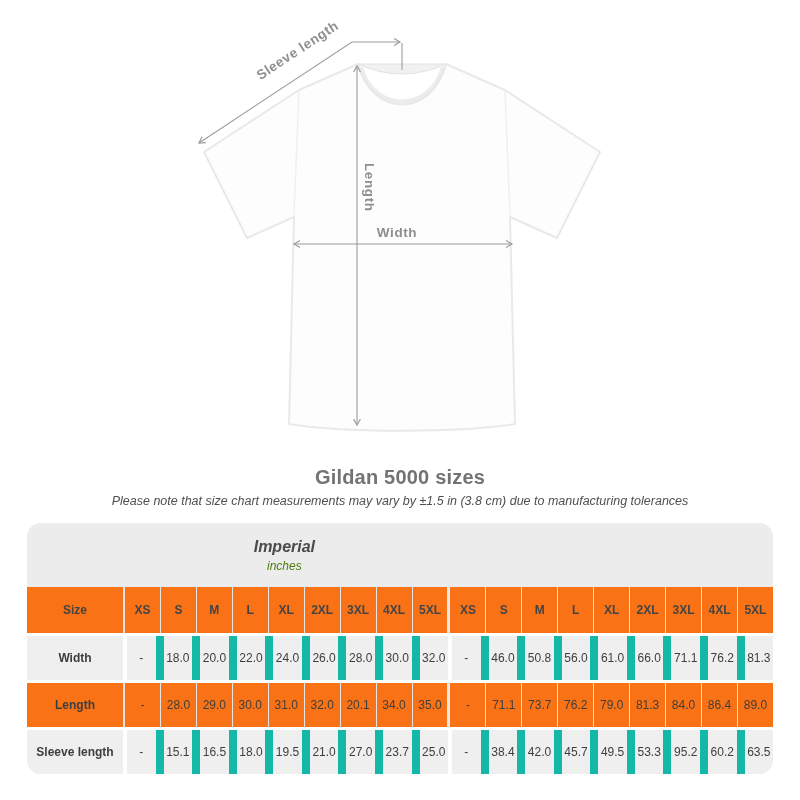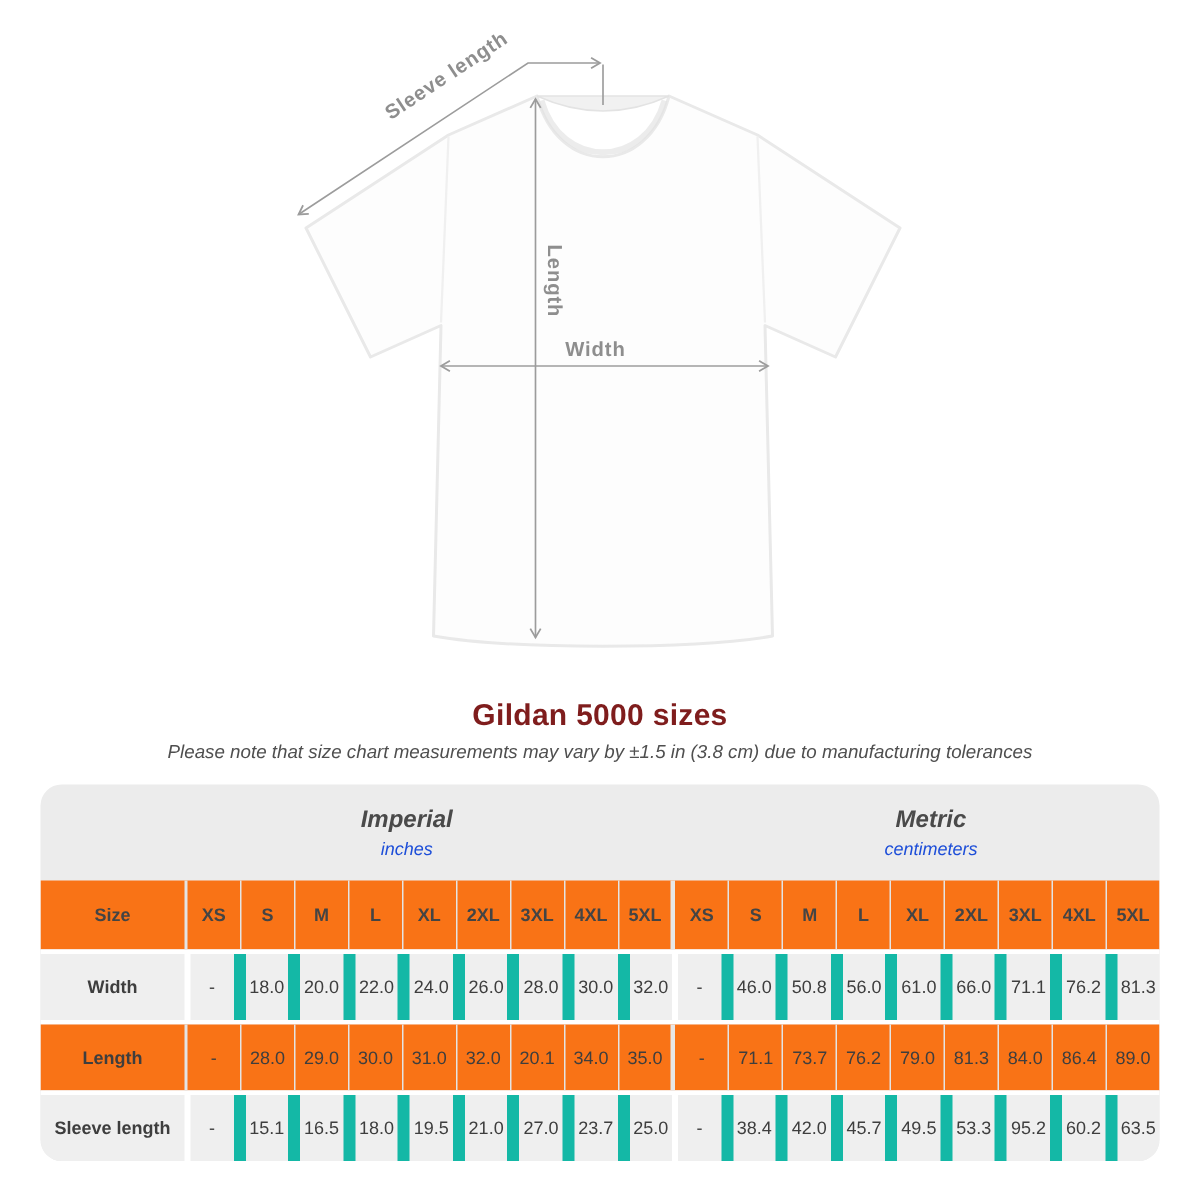--- a/index.html
+++ b/index.html
@@ -11,37 +11,37 @@
   .page{width:800px;height:800px;position:relative;background:#fff;}
 
   
   .diagram-wrap{width:800px;height:458px;position:relative;}
   svg text{font-family:"Liberation Sans","DejaVu Sans",sans-serif;}
 
   
   .title-block{text-align:center;}
   .page-title{
     margin:8px 0 5px 0;
-    font-size:20px;font-weight:700;color:#7f1d1d;letter-spacing:.2px;
+    font-size:20px;font-weight:700;color:#737373;letter-spacing:.2px;
   }
   .page-note{
     font-size:12.5px;font-style:italic;color:#4f4f4f;margin:2px 0 0 0;
   }
 
   
   .size-card{
     width:746px;margin:15px auto 0 auto;
     background:#ececec;border-radius:14px;overflow:hidden;
   }
   .unit-header{display:flex;height:64px;align-items:center;}
   .unit-group{text-align:center;}
   .unit-group.imperial{width:56.4%;margin-left:47px;}
   .unit-group.metric{width:43.6%;}
   .unit-label{font-size:16px;font-weight:700;font-style:italic;color:#4a4a4a;}
-  .unit-sublabel{font-size:12px;font-style:italic;color:#1d4ed8;margin-top:3px;}
+  .unit-sublabel{font-size:12px;font-style:italic;color:#4d7c0f;margin-top:3px;}
 
   .trow{display:flex;height:44px;}
   .trow.header{height:46px;}
   .trow.white{background:#f97316;}
   .trow.gray{background:#efefef;border-top:3px solid #ffffff;border-bottom:3px solid #ffffff;}
   .trow.gray:last-child{border-bottom:none;}
   .cell{
     flex:1 1 0;display:flex;align-items:center;justify-content:center;
     font-size:12px;color:#3e3e3e;box-sizing:border-box;white-space:nowrap;
   }
@@ -109,24 +109,20 @@
   <div class="title-block">
     <h1 class="page-title">Gildan 5000 sizes</h1>
     <p class="page-note">Please note that size chart measurements may vary by ±1.5 in (3.8 cm) due to manufacturing tolerances</p>
   </div>
 
   <div class="size-card">
     <div class="unit-header">
       <div class="unit-group imperial">
         <div class="unit-label">Imperial</div>
         <div class="unit-sublabel">inches</div>
-      </div>
-      <div class="unit-group metric">
-        <div class="unit-label">Metric</div>
-        <div class="unit-sublabel">centimeters</div>
       </div>
     </div>
     <div id="size-table-rows">
         <div class="trow header white">
           <div class="cell label">Size</div>
           <div class="cell d first">XS</div>
           <div class="cell d">S</div>
           <div class="cell d">M</div>
           <div class="cell d">L</div>
           <div class="cell d">XL</div>

